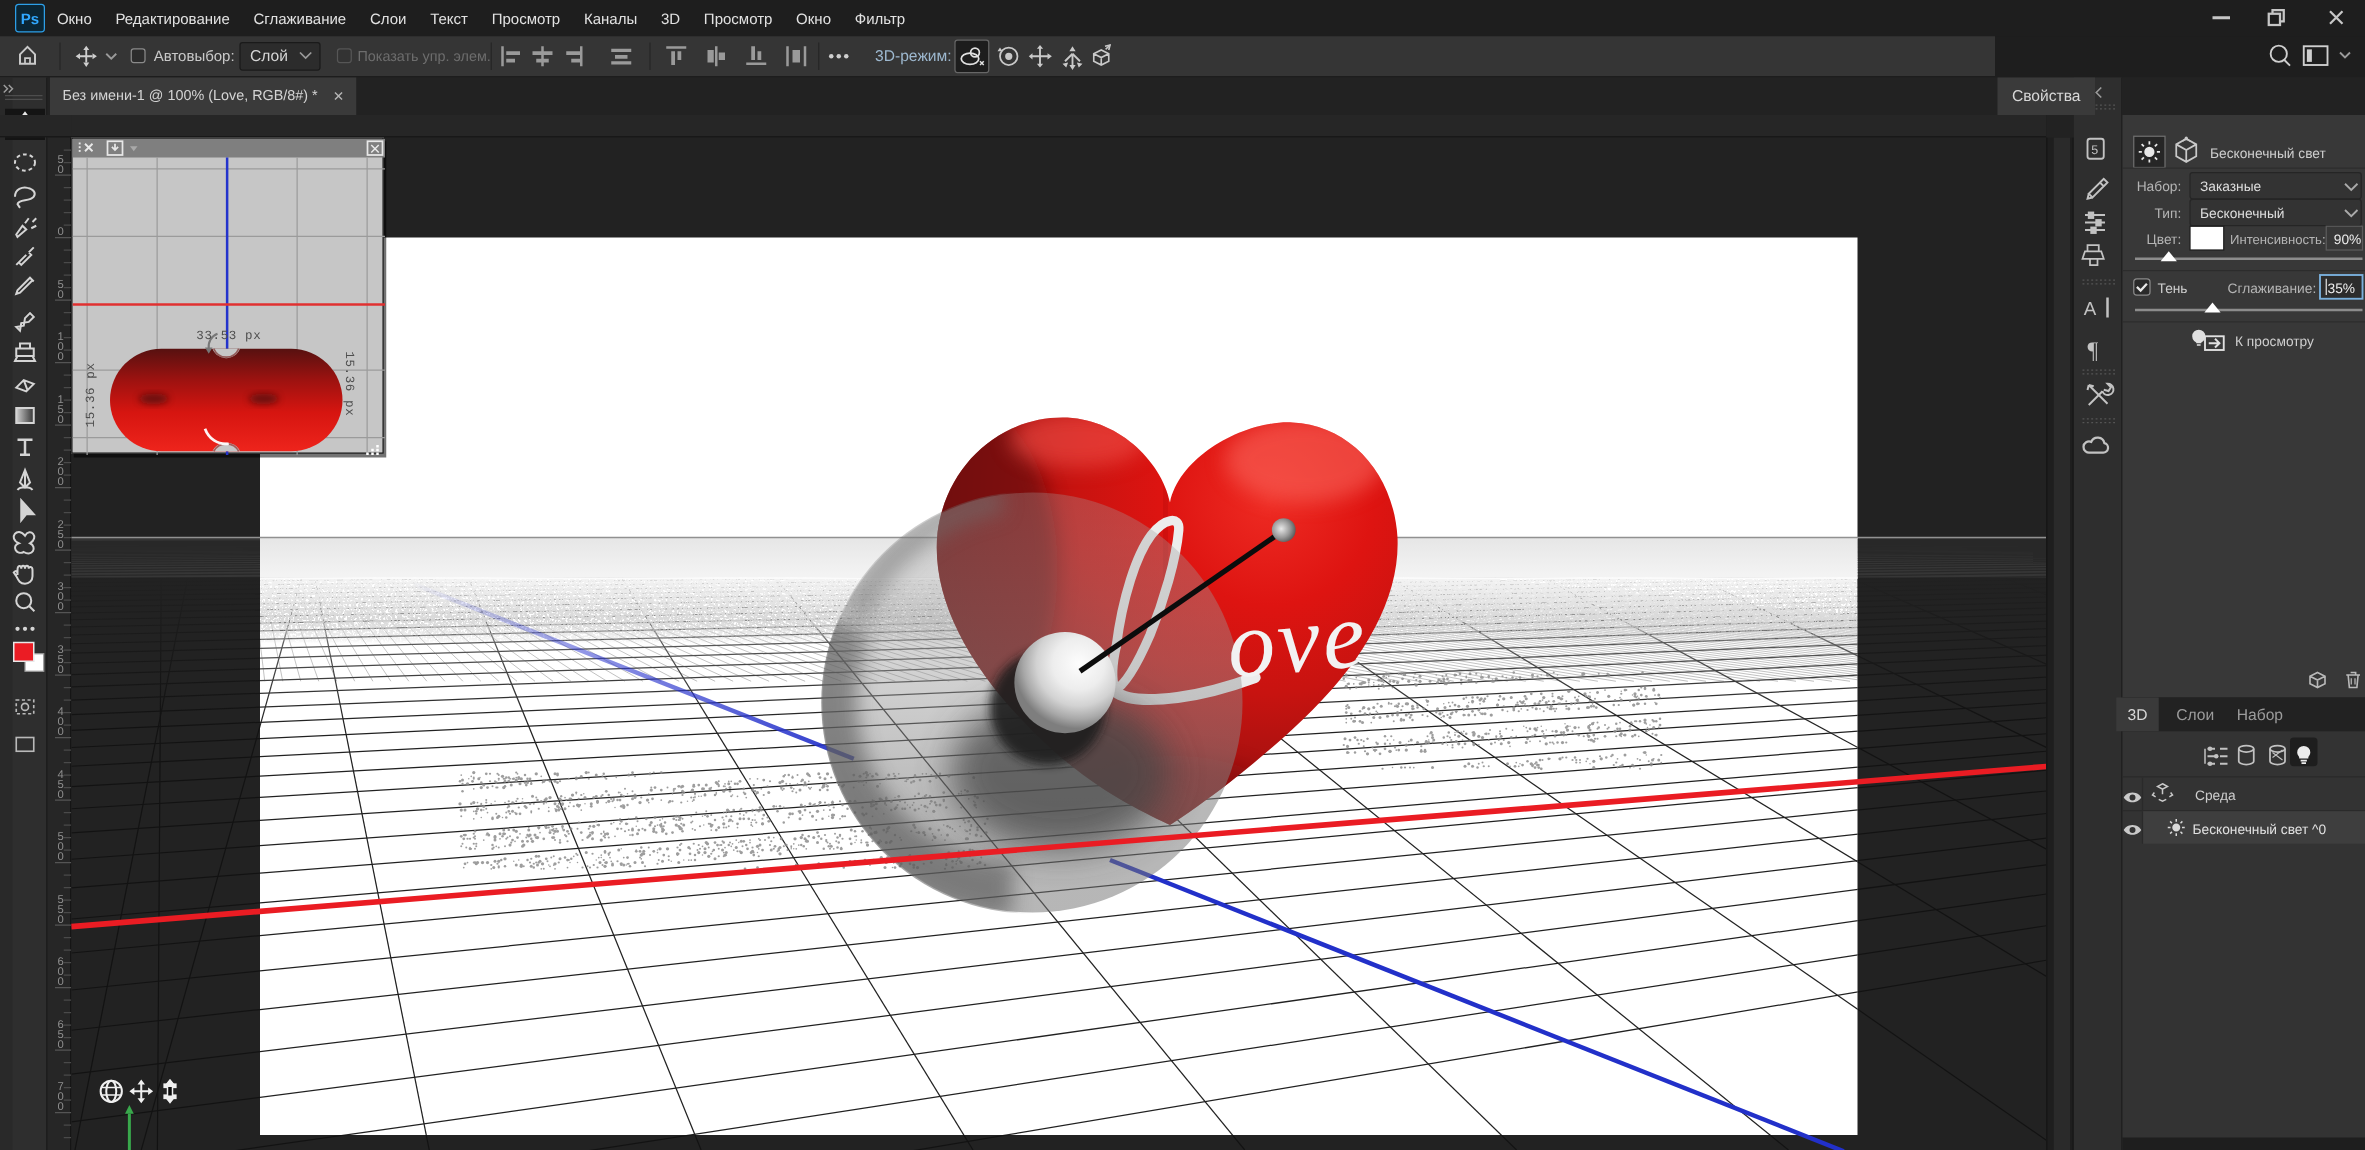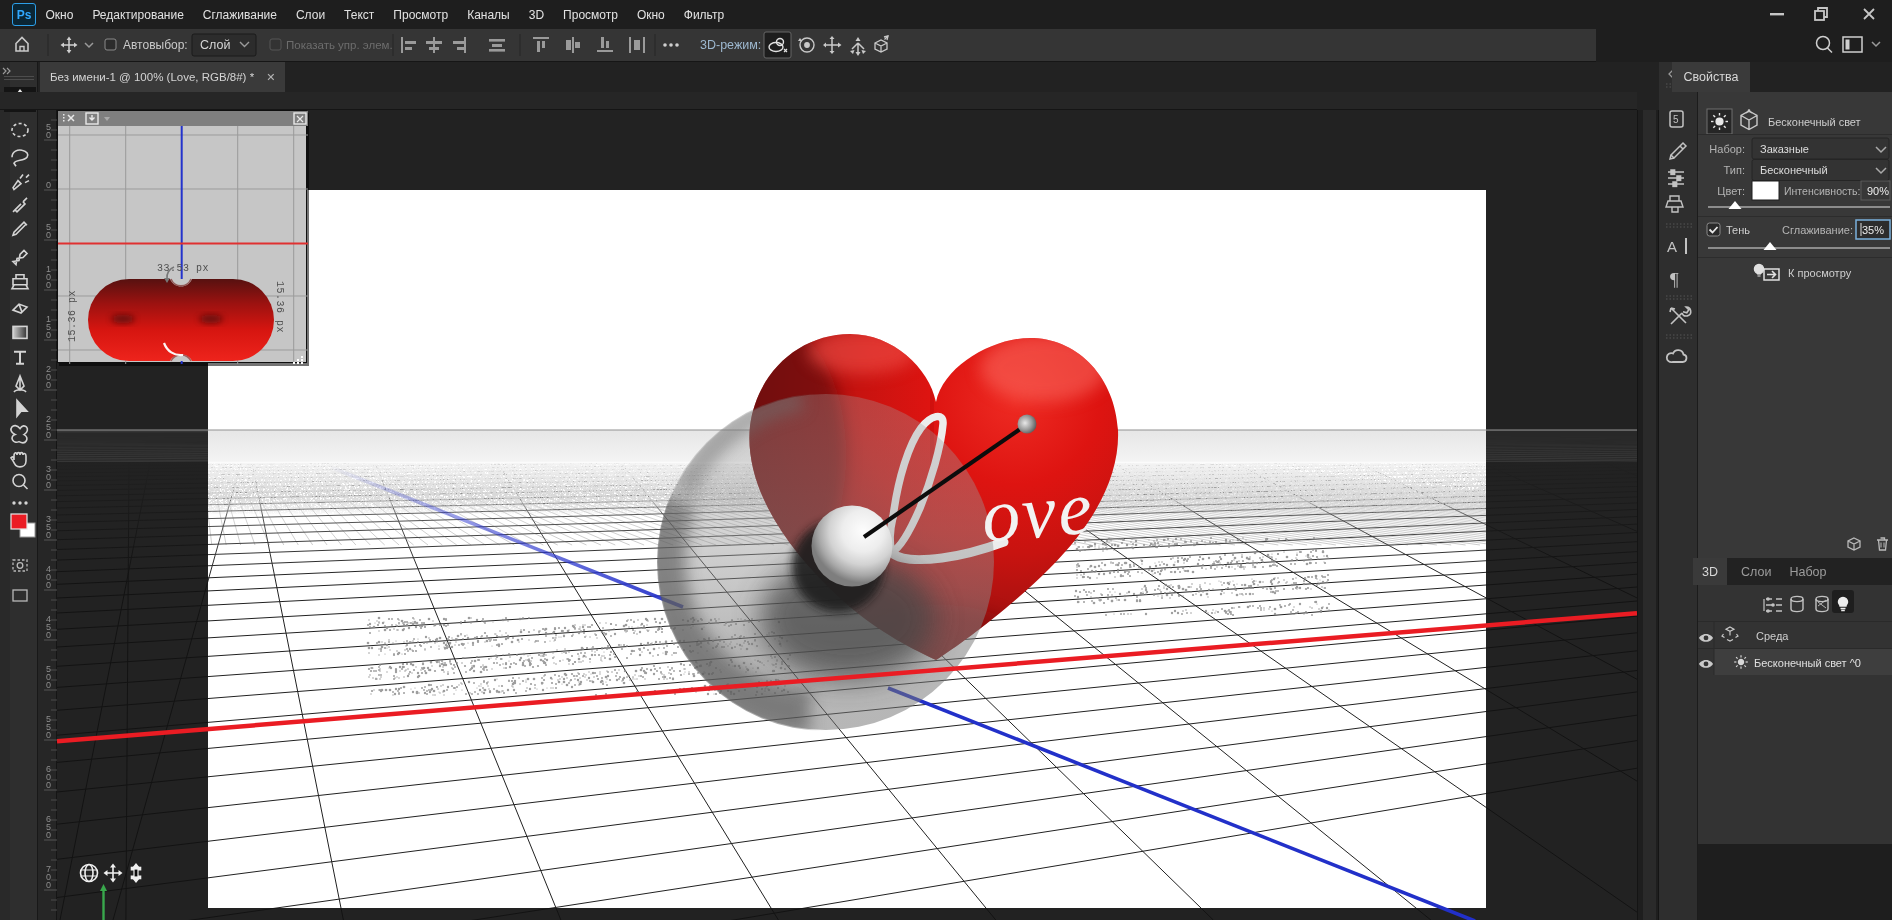--- a/index.html
+++ b/index.html
@@ -3020,21 +3020,21 @@
           <line x1="7" y1="273" x2="33" y2="273"></line>
           <line x1="7" y1="276" x2="33" y2="276"></line>
         </g>
  </g>
  <g transform="translate(19.5,296)" stroke="#c2c2c2" stroke-width="1.8" fill="none">
   <path d="M-6 4 a4.5 4.5 0 1 1 0.5 -8.5 a5.5 5.5 0 0 1 10.5 1 a3.8 3.8 0 0 1 -1 7.5 Z"></path>
  </g>
 </svg>
 </div>
 <div class="abs" style="left:1698px;top:62px;width:194px;height:30px;background:#222"></div>
-<div class="abs" style="left:1672px;top:62px;width:78px;height:30px;background:#3a3a3a;color:#d8d8d8;font-size:12.5px;display:flex;align-items:center;justify-content:center">Свойства</div>
+<div class="abs" style="left:1598px;top:62px;width:78px;height:30px;background:#3a3a3a;color:#d8d8d8;font-size:12.5px;display:flex;align-items:center;justify-content:center">Свойства</div>
 <div class="abs" style="left:1698px;top:92px;width:194px;height:466px;background:#383838">
 <svg width="194" height="466">
  <rect x="9" y="17" width="25" height="25" fill="#262626" stroke="#6e6e6e" stroke-width="1"></rect>
  <g transform="translate(21.5,29.5)" stroke="#e8e8e8" stroke-width="1.4" fill="none">
   <circle r="3.4" fill="#e8e8e8"></circle>
         <g>
           <line x1="0" y1="-6" x2="0" y2="-8.5"></line>
           <line x1="0" y1="6" x2="0" y2="8.5"></line>
           <line x1="-6" y1="0" x2="-8.5" y2="0"></line>
           <line x1="6" y1="0" x2="8.5" y2="0"></line>
@@ -3094,21 +3094,21 @@
         <path d="M5 5.5 v5 M8 5.5 v5" stroke-width="1"></path>
  </g>
 </svg>
 </div>
 <div class="abs" style="left:1698px;top:558px;width:194px;height:27px;background:#222"></div>
 <div class="abs" style="left:1693px;top:558px;width:34px;height:27px;background:#3a3a3a;color:#d8d8d8;font-size:12.5px;display:flex;align-items:center;justify-content:center">3D</div>
 <div class="abs" style="left:1727px;top:558px;color:#9c9c9c;font-size:12.5px;display:flex;gap:18px;height:27px;align-items:center;padding-left:14px">
 <span>Слои</span>
     <span>Набор</span>
   </div>
-<div class="abs" style="left:1698px;top:585px;width:194px;height:259px;background:#333">
+<div class="abs" style="left:1698px;top:585px;width:194px;height:325px;background:#333">
 <svg width="194" height="335">
  <g stroke="#c2c2c2" stroke-width="1.4" fill="none">
   <g transform="translate(66,12)">
           <path d="M2 2 h6 M2 8 h6 M2 14 h6 M12 2 h6 M12 8 h6 M12 14 h6" stroke-width="1.6"></path>
           <circle cx="4" cy="2" r="1.8" fill="#c2c2c2" stroke="none"></circle>
           <circle cx="9" cy="8" r="1.8" fill="#c2c2c2" stroke="none"></circle>
           <circle cx="4" cy="14" r="1.8" fill="#c2c2c2" stroke="none"></circle>
           <path d="M0 2 v12" stroke-width="1.2"></path>
         </g>
   <g transform="translate(92,11)">

